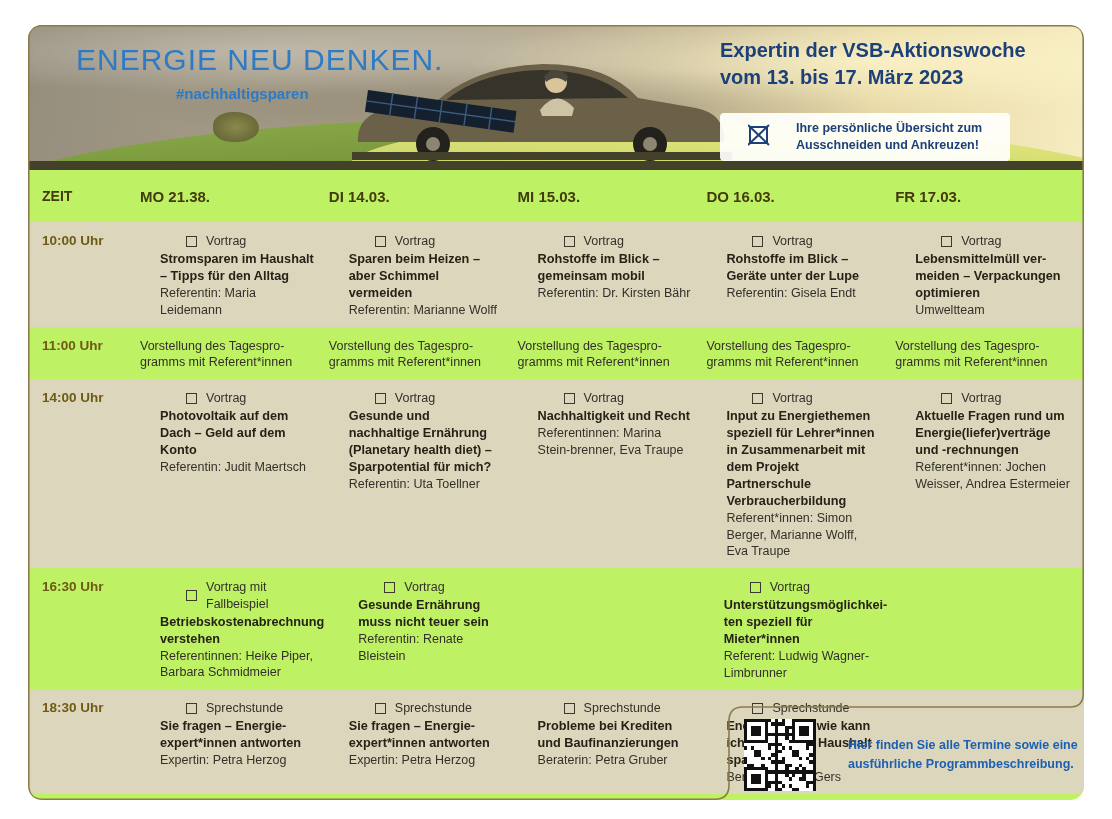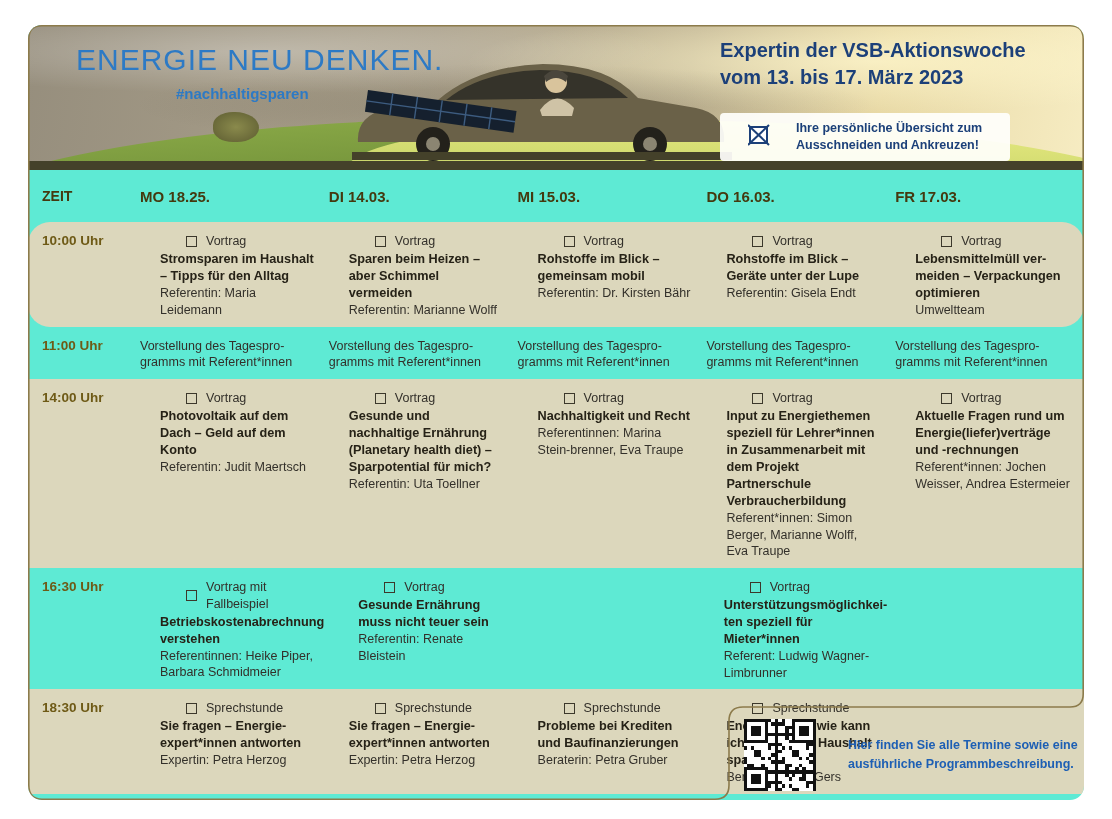--- a/index.html
+++ b/index.html
@@ -1,19 +1,19 @@
 <!DOCTYPE html>
 <html><head>
 <meta charset="utf-8">
 <style>
   * { margin:0; padding:0; box-sizing:border-box; }
   html,body { background:#ffffff; font-family:"Liberation Sans", sans-serif; }
   .page { position:relative; width:1112px; height:819px; background:#fff; overflow:hidden; }
   .card { position:absolute; left:28px; top:25px; width:1056px; height:775px;
-          border-radius:14px; overflow:hidden; background:#5eead4; }
+          border-radius:14px; overflow:hidden; background:#bef264; }
 
   
   .photo { position:relative; width:100%; height:145px; overflow:hidden;
            background:linear-gradient(100deg,#968e7d 0%,#aca28c 38%,#c4b897 62%,#e8d9a6 80%,#f6ecc2 100%); }
   .clouds { position:absolute; inset:0;
             background:
              radial-gradient(ellipse 60% 45% at 22% 18%, rgba(255,255,255,0.30), transparent 65%),
              radial-gradient(ellipse 50% 40% at 45% 55%, rgba(70,64,52,0.22), transparent 70%),
              radial-gradient(ellipse 55% 50% at 80% 25%, rgba(255,247,205,0.75), transparent 70%); }
   .hill-left { position:absolute; left:-6%; bottom:-52%; width:75%; height:85%; border-radius:50%;
@@ -42,21 +42,21 @@
   .day { font-size:15px; }
   .row.shaded { background:#dcd7bc; }
   .cell { padding:11px 14px 8px 0; font-size:12.5px; color:#33302a; line-height:1.34; }
   .timecell { color:#6e5a16; font-weight:700; font-size:13.5px; padding:11px 0 0 14px; }
   .evrow { display:flex; align-items:center; gap:9px;padding-left:46px; }
   .cb { width:11px; height:11px; border:1.4px solid #3c382b; flex:0 0 auto; background:transparent; }
   .etype { font-size:12.5px; color:#33302a; }
   .etitle { font-weight:700; color:#262217; font-size:12.7px; margin-left:20px; margin-top:1px; }
   .eref { margin-left:20px; }
   .plain { padding-right:6px; }
-  .r0 { min-height:94px;border-radius:22px; } .r1 { min-height:52px; } .r2 { min-height:145px; }
+  .r0 { min-height:94px; } .r1 { min-height:52px; } .r2 { min-height:145px; }
   .r3 { min-height:95px; } .r4 { min-height:95px; } .r5 { min-height:97px; }
 
   
   .footer { position:absolute; left:716px; top:694px; display:flex; align-items:center; gap:32px; z-index:8; }
   .qr { width:72px; height:72px; background:#fff; }
   .footer-text { color:#1d5fb4; font-size:12.5px; font-weight:700; line-height:1.55; white-space:nowrap; }
 </style>
 </head>
 <body>
 
@@ -115,21 +115,21 @@
         </span>
         <div class="badge-text">
           <div>Ihre persönliche Übersicht zum</div>
           <div>Ausschneiden und Ankreuzen!</div>
         </div>
       </div>
     </div>
 
     <div class="grid-head">
       <div class="zeit">ZEIT</div>
-      <div class="day">MO  18.25.</div>
+      <div class="day">MO  21.38.</div>
       <div class="day">DI  14.03.</div>
       <div class="day">MI  15.03.</div>
       <div class="day">DO  16.03.</div>
       <div class="day">FR  17.03.</div>
     </div>
 
     <div class="row shaded r0">
       <div class="timecell">10:00 Uhr</div>
       <div class="cell">
         <div class="evrow">

